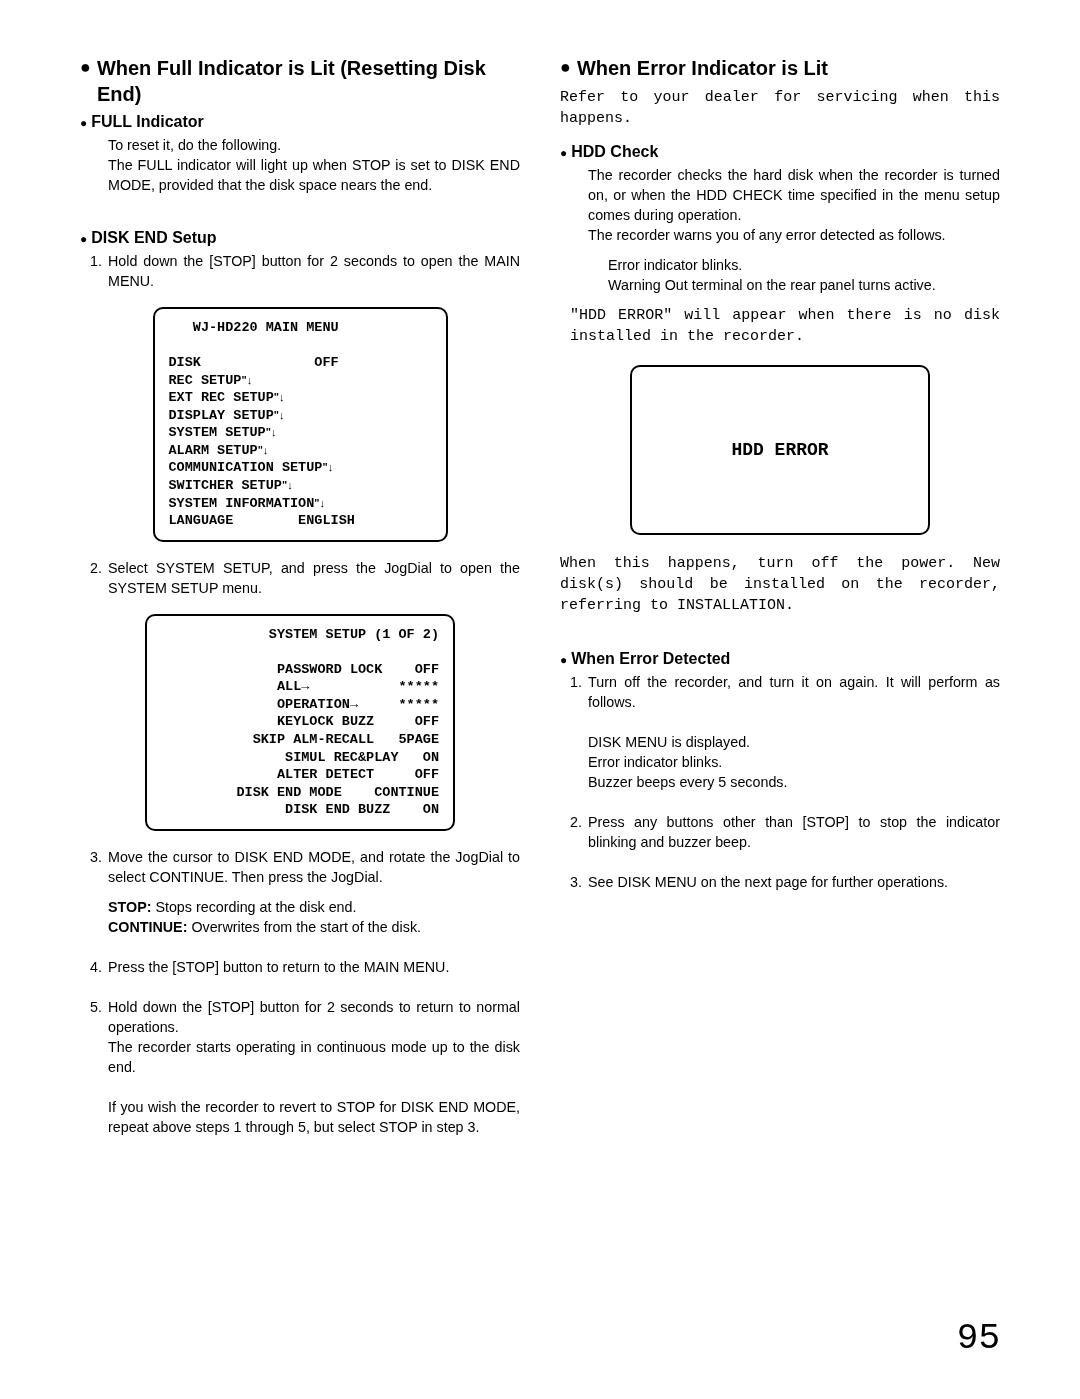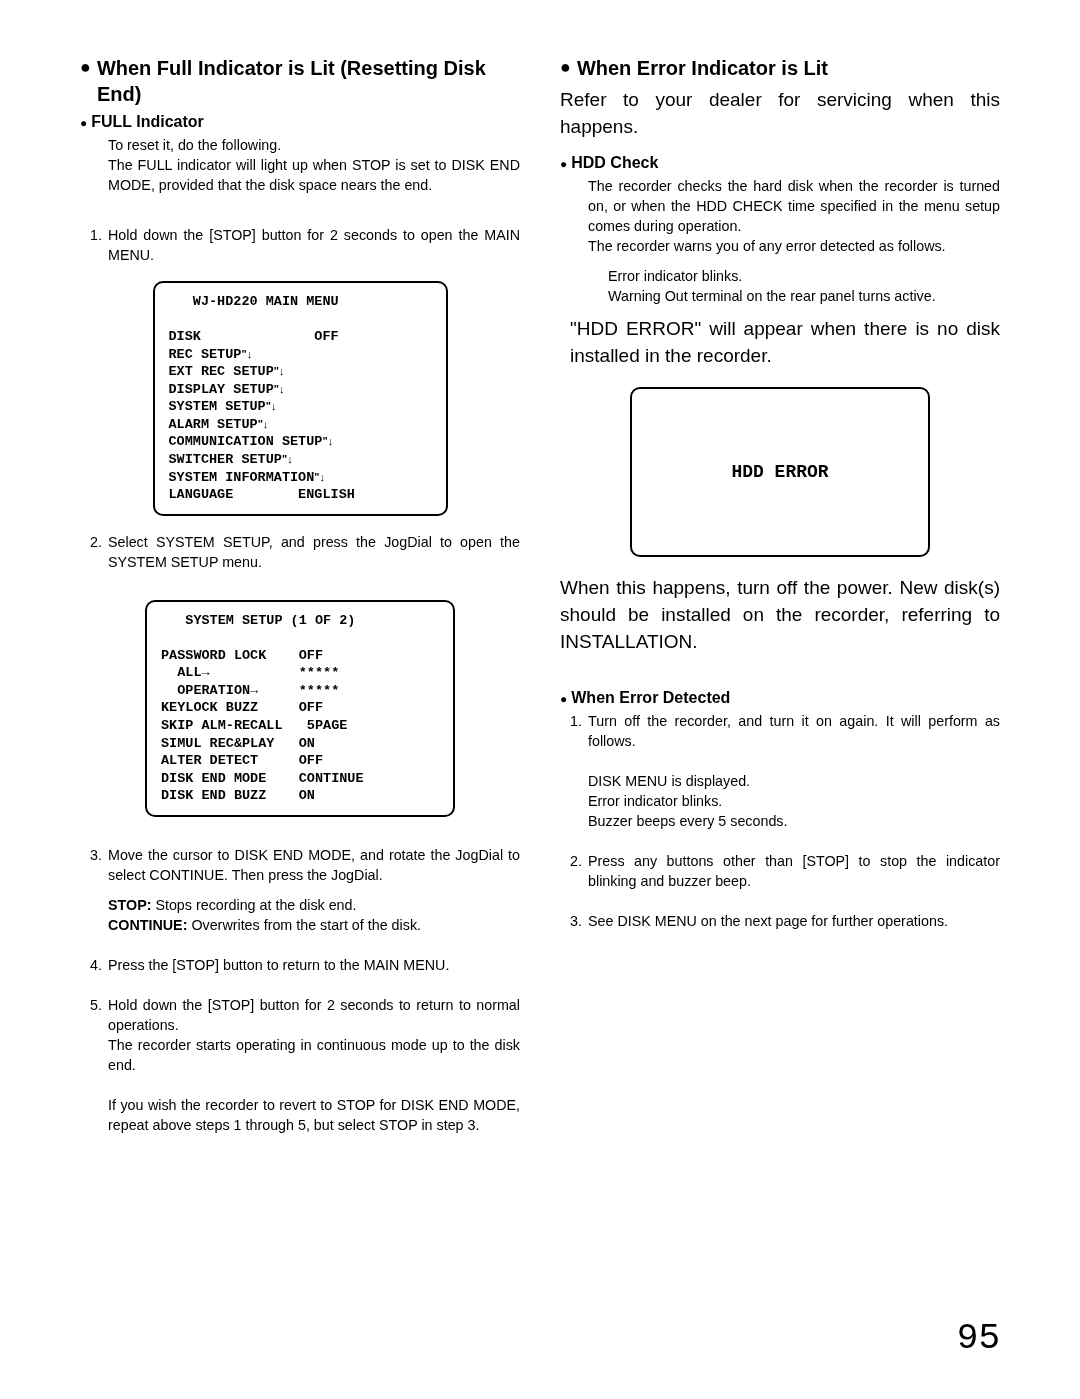--- a/index.html
+++ b/index.html
@@ -43,23 +43,24 @@
     margin-right: 4px;
     vertical-align: middle;
   }
   .body-text {
     font-size: 14.3px;
     line-height: 1.4;
     margin-left: 28px;
     text-align: justify;
   }
   .body-text-noindent {
-    font-size: 19px;
+    font-size: 15px;
     line-height: 1.4;
     text-align: justify;
+    font-family: Liberation Mono, monospace;
   }
   .numbered {
     font-size: 14.3px;
     line-height: 1.4;
     display: flex;
     margin-left: 10px;
     text-align: justify;
   }
   .numbered .num {
     width: 18px;
@@ -82,22 +83,23 @@
   }
   .menu-box-2 {
     border: 2px solid #000;
     border-radius: 10px;
     padding: 10px 14px;
     font-family: "Courier New", monospace;
     font-size: 13.5px;
     font-weight: bold;
     white-space: pre;
     line-height: 1.3;
-    margin: 28px auto;
+    margin: 16px auto;
     width: 310px;
+    text-align: right;
   }
   .hdd-box {
     border: 2px solid #000;
     border-radius: 10px;
     margin: 18px auto;
     width: 300px;
     height: 170px;
     display: flex;
     align-items: center;
     justify-content: center;
@@ -136,20 +138,23 @@
 
     <div class="sub-heading">
       <span class="small-bullet">●</span><span>FULL Indicator</span>
     </div>
 
     <p class="body-text">To reset it, do the following.</p>
     <p class="body-text">The FULL indicator will light up when STOP is set to DISK END MODE, provided that the disk space nears the end.</p>
 
     <div class="spacer-lg"></div>
 
+    <div class="sub-heading">
+      <span class="small-bullet">●</span><span>DISK END Setup</span>
+    </div>
 
     <div class="numbered">
       <span class="num">1.</span>
       <span class="txt">Hold down the [STOP] button for 2 seconds to open the MAIN MENU.</span>
     </div>
 
     <div class="menu-box"><span>   WJ-HD220 MAIN MENU</span>
 
 <span>DISK              OFF</span>
 <span>REC SETUP</span><span class="arrow-icon">"↓</span>

